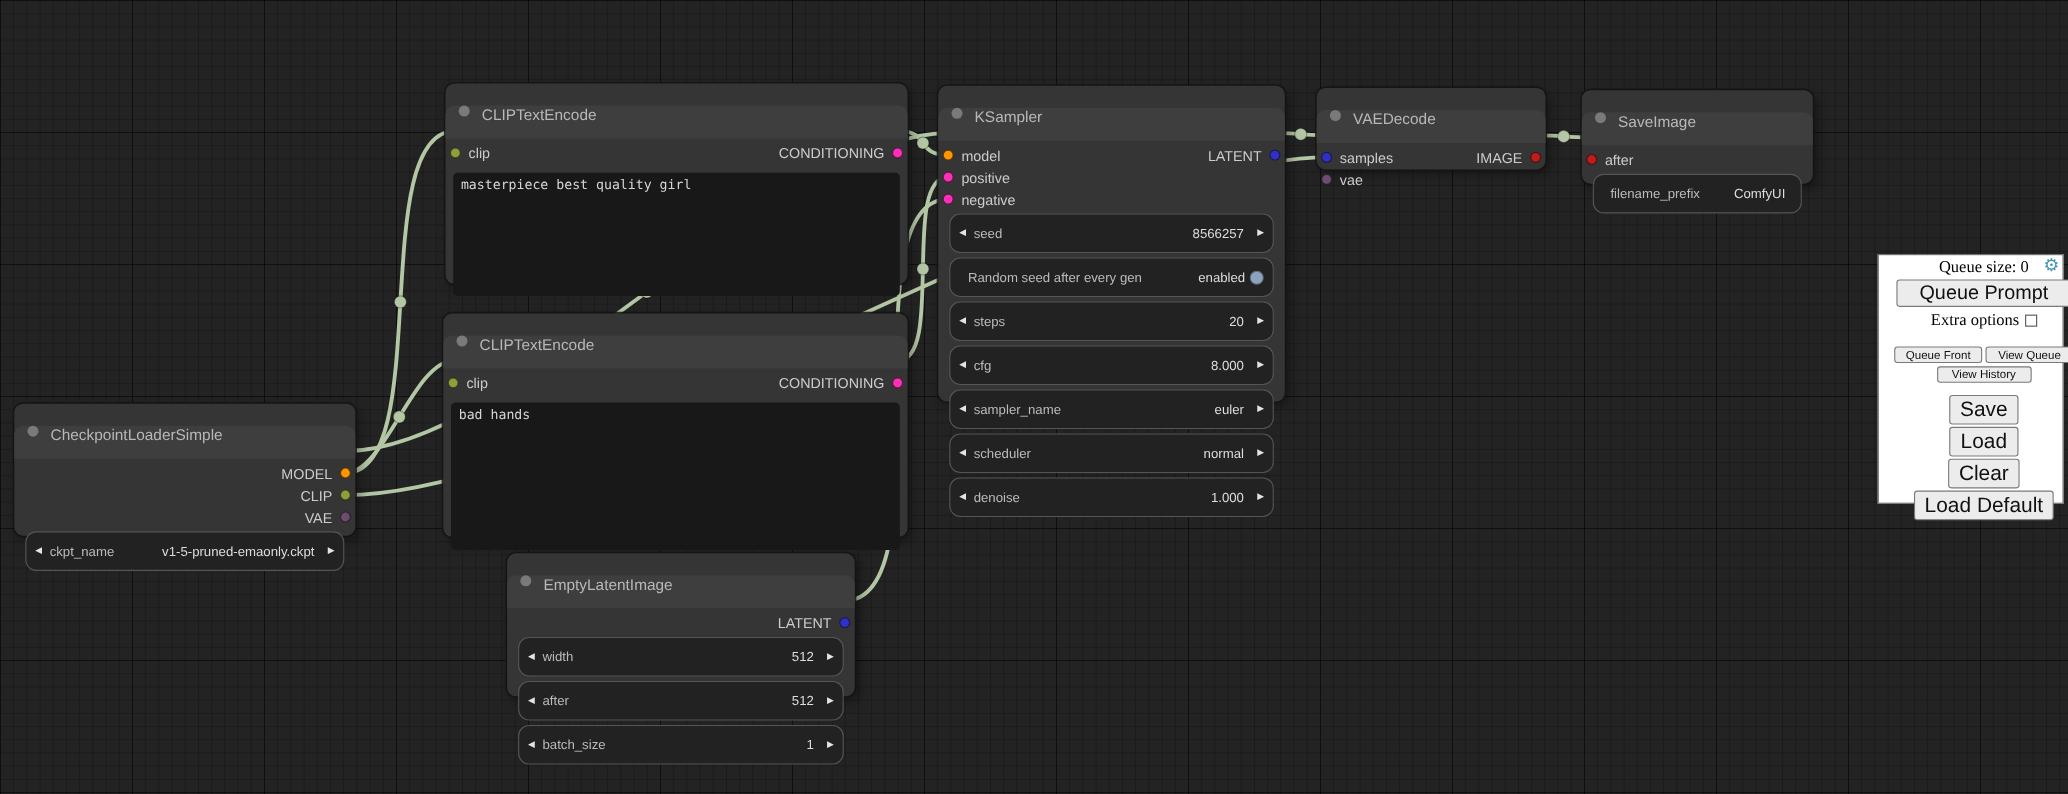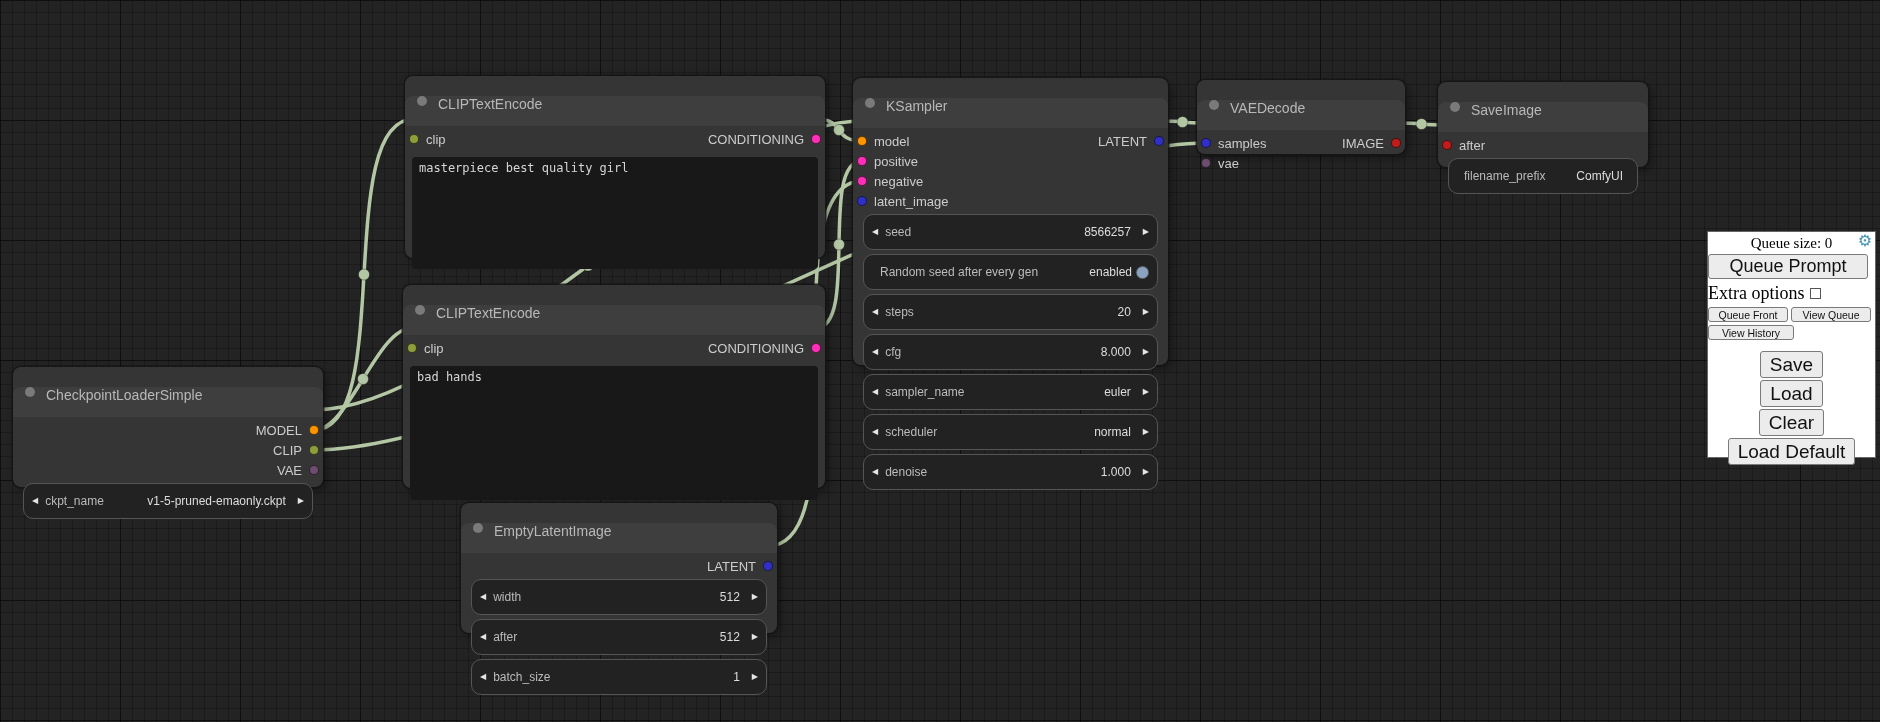--- a/index.html
+++ b/index.html
@@ -49,30 +49,30 @@
     background:#181818;border-radius:4px;margin:8px 7px 0;padding:4px 7px;
     font-family:"DejaVu Sans Mono",monospace;font-size:12px;color:#d6d6d6;
     white-space:pre-wrap;box-sizing:border-box;overflow:hidden;
   }
 
   
   #queue-panel{
     position:absolute;left:1707px;top:231px;width:169px;height:227px;z-index:3;
     background:#ffffff;border:1px solid #666;box-sizing:border-box;
     font-family:"Liberation Serif",serif;
-    display:flex;flex-direction:column;
+    display:flex;flex-direction:column;align-items:center;padding-left:24px;
   }
   .q-header{position:relative;width:100%;text-align:center;font-size:15px;padding-top:3px;color:#000;}
   .gear{position:absolute;right:3px;top:1px;color:#4695b5;font-size:16px;line-height:1;font-family:"DejaVu Sans",sans-serif;}
   #queue-panel button{
     font-family:"Liberation Sans",sans-serif;background:#ececec;border:1px solid #7a7a7a;
     border-radius:3px;color:#111;box-sizing:border-box;
   }
   .q-big{width:160px;height:25px;font-size:18px;margin-top:2px;}
-  .q-extra{font-size:18px;margin:4px 0 3px;display:flex;align-items:center;gap:5px;color:#000;font-family:Liberation Serif, serif;}
+  .q-extra{font-size:15px;margin:4px 0 15px;display:flex;align-items:center;gap:5px;color:#000;font-family:Liberation Serif, serif;}
   .checkbox{width:11px;height:11px;border:1px solid #555;background:#fff;display:inline-block;box-sizing:border-box;}
   .q-row{display:flex;gap:3px;width:163px;}
   .q-small{flex:1;height:15px;font-size:10.5px;padding:0;}
   .q-history{width:86px;height:15px;margin-top:3px;flex:none;}
   .q-stack{margin-top:11px;display:flex;flex-direction:column;align-items:center;gap:2px;}
   .q-mid{height:27px;font-size:19px;padding:0 9px;white-space:nowrap;}
 </style>
 </head>
 <body>
 
@@ -192,26 +192,20 @@
             <span class="dot" style="background: rgb(255, 47, 185);"></span>
             <span>positive</span>
           </span>
       </div>
       <div class="port-row">
         <span class="pin">
             <span class="dot" style="background: rgb(255, 47, 185);"></span>
             <span>negative</span>
           </span>
       </div>
-      <div class="port-row">
-        <span class="pin">
-            <span class="dot" style="background: rgb(48, 48, 200);"></span>
-            <span>latent_image</span>
-          </span>
-      </div>
       <div style="margin-top:3px;">
         <div class="widget">
           <span class="arr">◀</span>
           <span class="wlabel">seed</span>
           <span class="wvalue">8566257</span>
           <span class="arr">▶</span>
         </div>
         <div class="widget toggle-row">
           <span class="wlabel">Random seed after every gen</span>
           <span class="wvalue">enabled</span>

